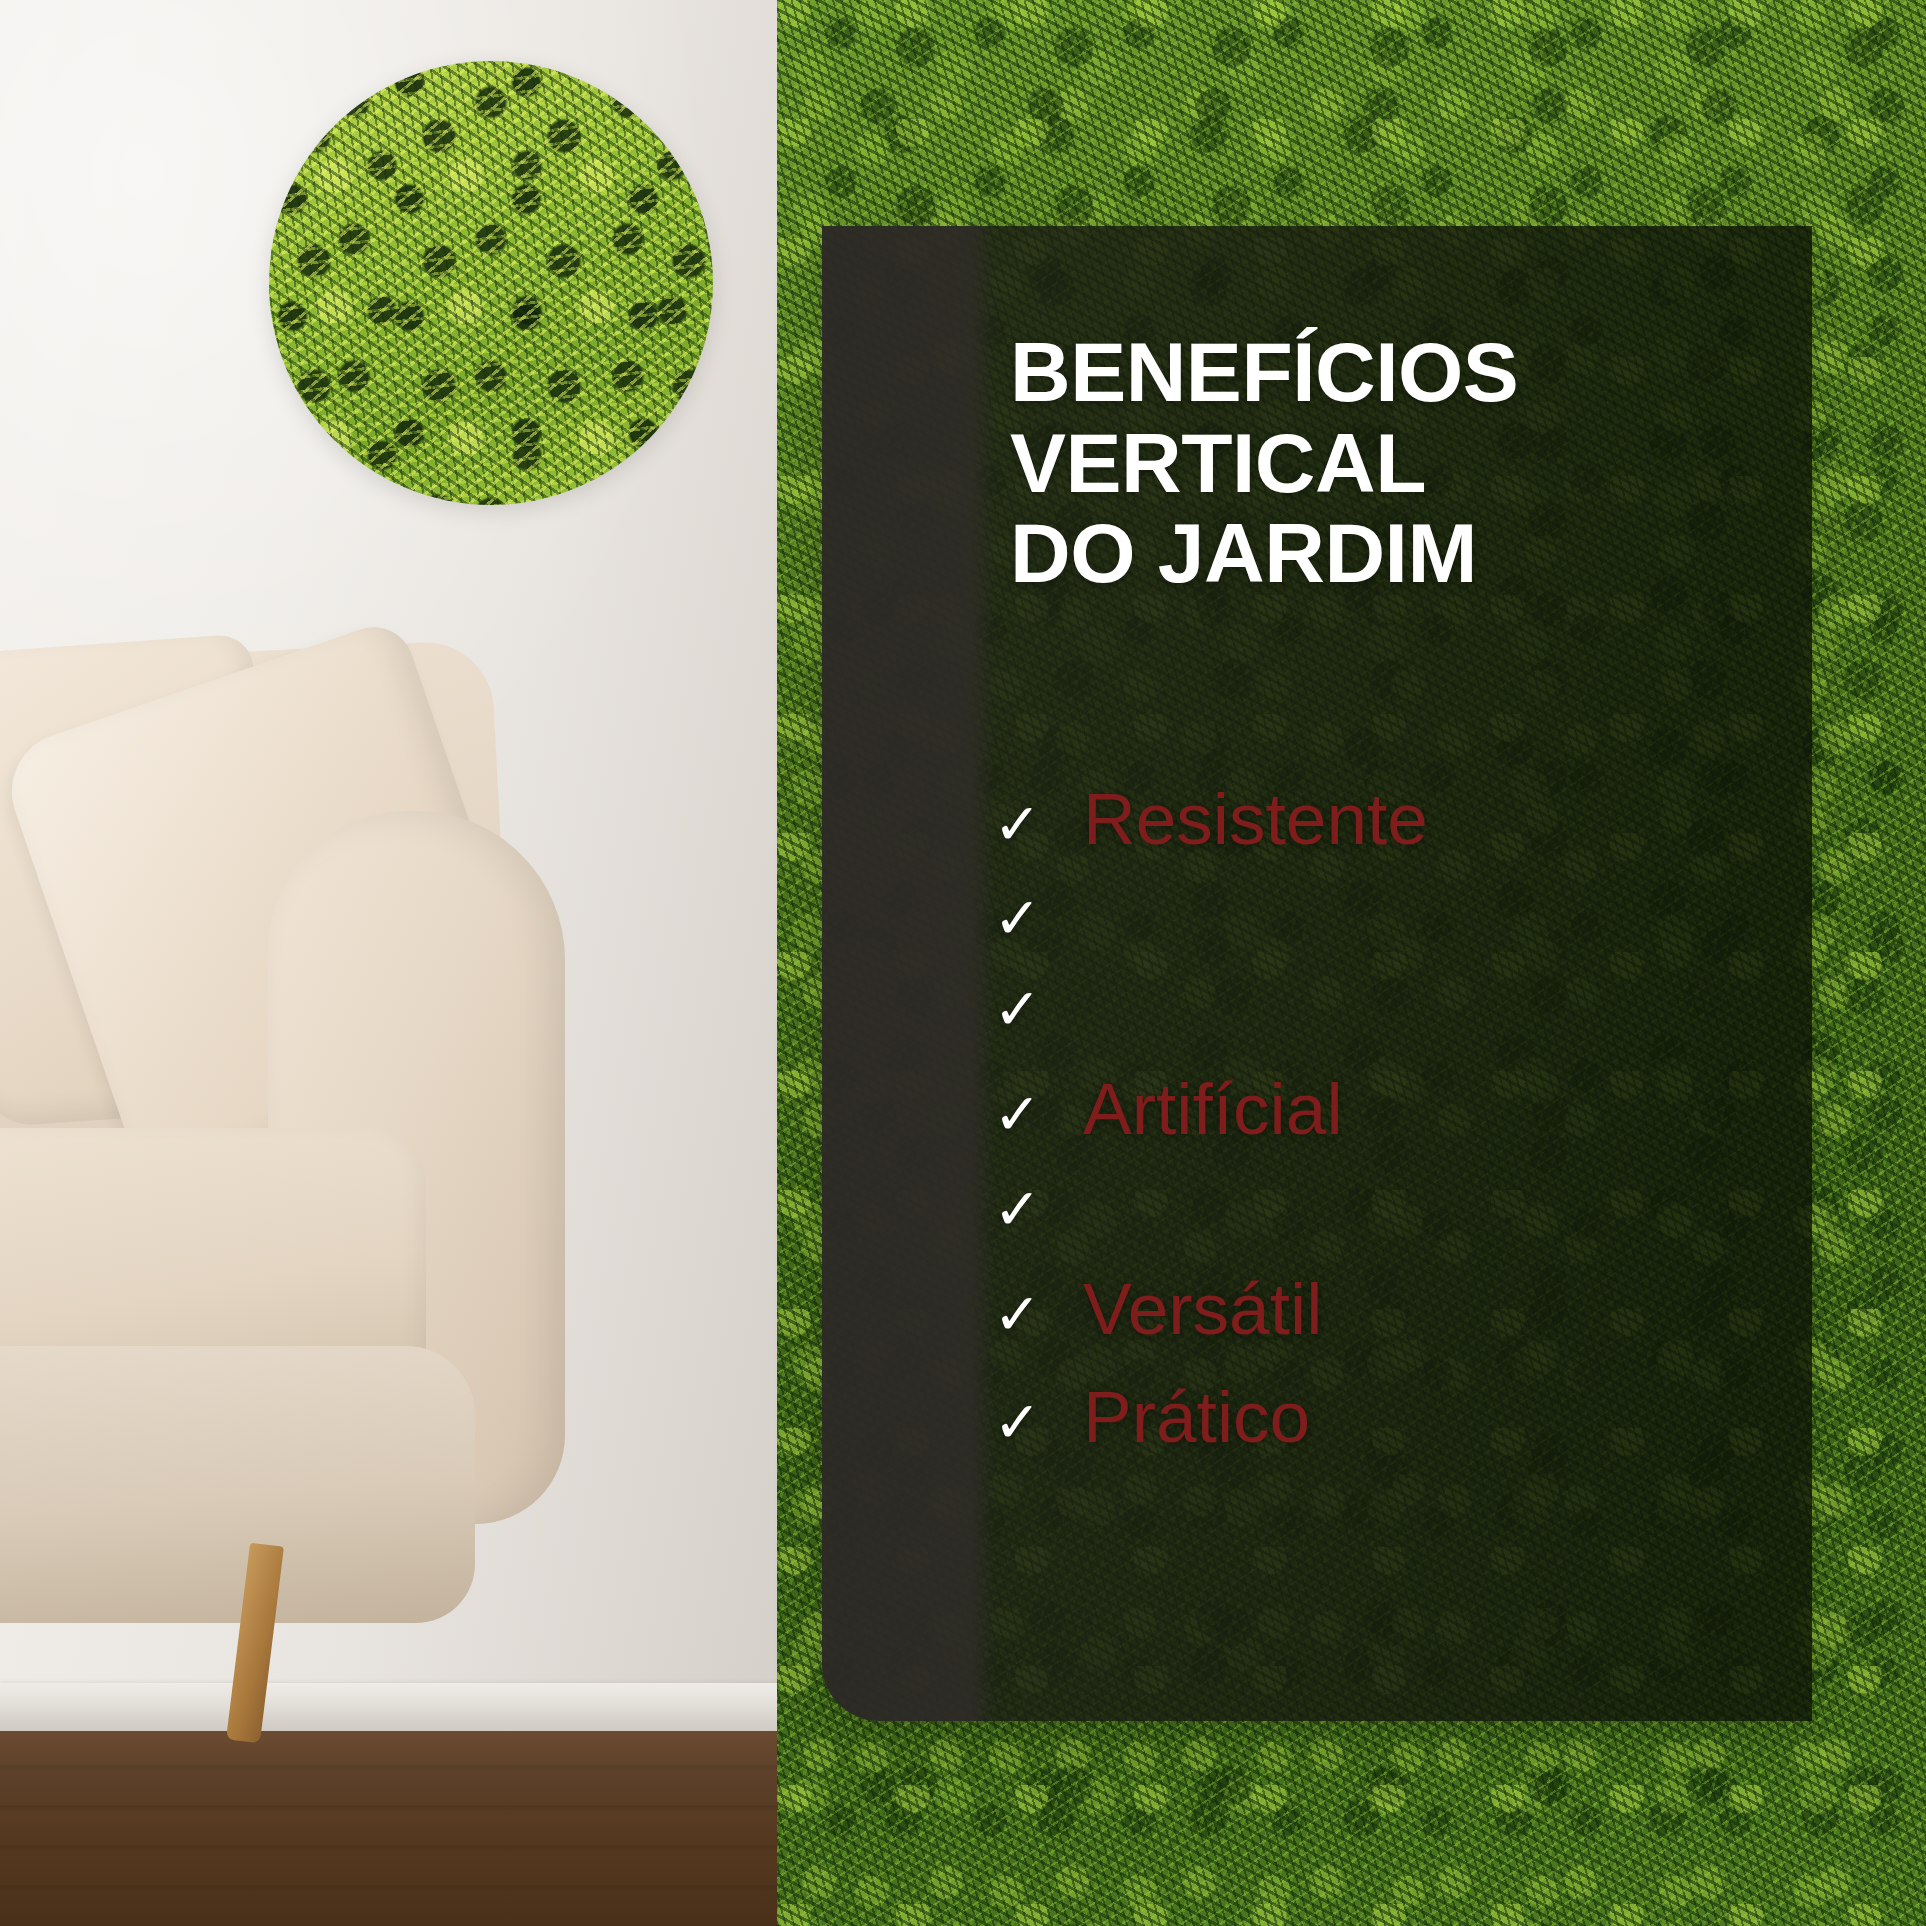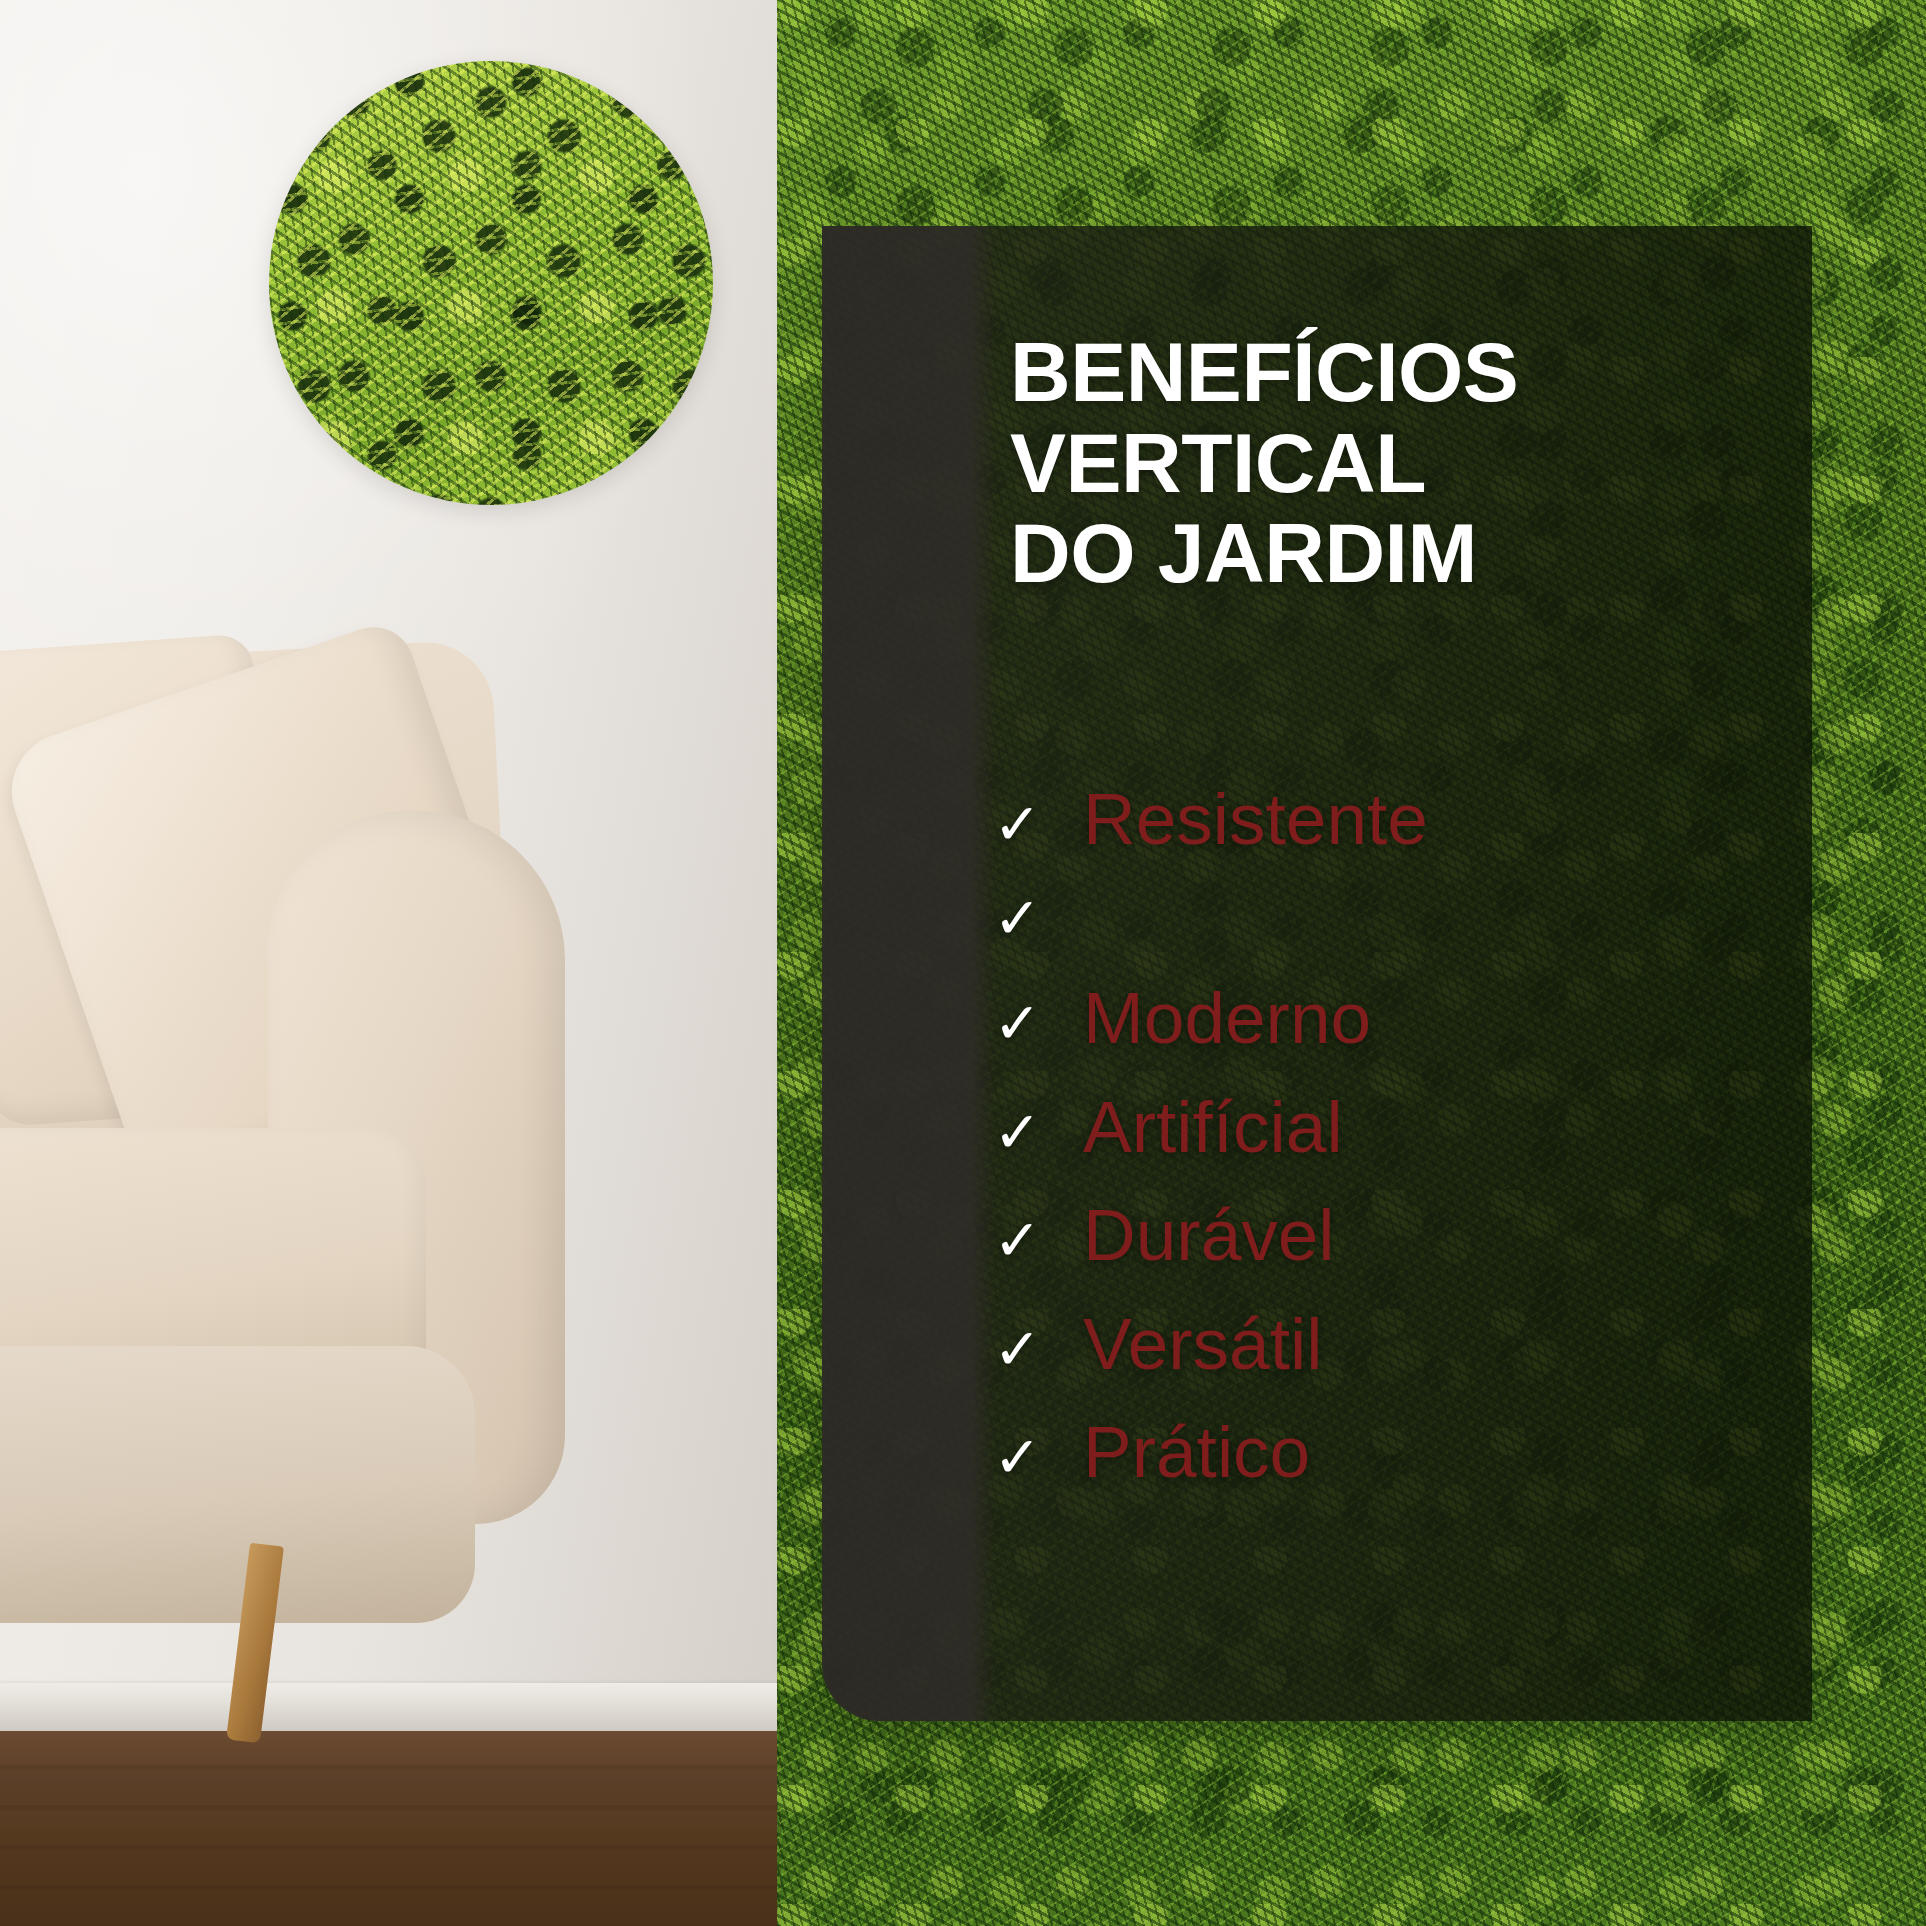--- a/index.html
+++ b/index.html
@@ -269,29 +269,27 @@
   <ul class="benefits">
     <li class="benefit">
       <span class="benefit-check">✓</span>
       <span class="benefit-label">Resistente</span>
     </li>
     <li class="benefit">
       <span class="benefit-check">✓</span>
     </li>
     <li class="benefit">
       <span class="benefit-check">✓</span>
-      <span class="benefit-label">Moderno</span>
     </li>
     <li class="benefit">
       <span class="benefit-check">✓</span>
       <span class="benefit-label">Artifícial</span>
     </li>
     <li class="benefit">
       <span class="benefit-check">✓</span>
-      <span class="benefit-label">Durável</span>
     </li>
     <li class="benefit">
       <span class="benefit-check">✓</span>
       <span class="benefit-label">Versátil</span>
     </li>
     <li class="benefit">
       <span class="benefit-check">✓</span>
       <span class="benefit-label">Prático</span>
     </li>
   </ul>

